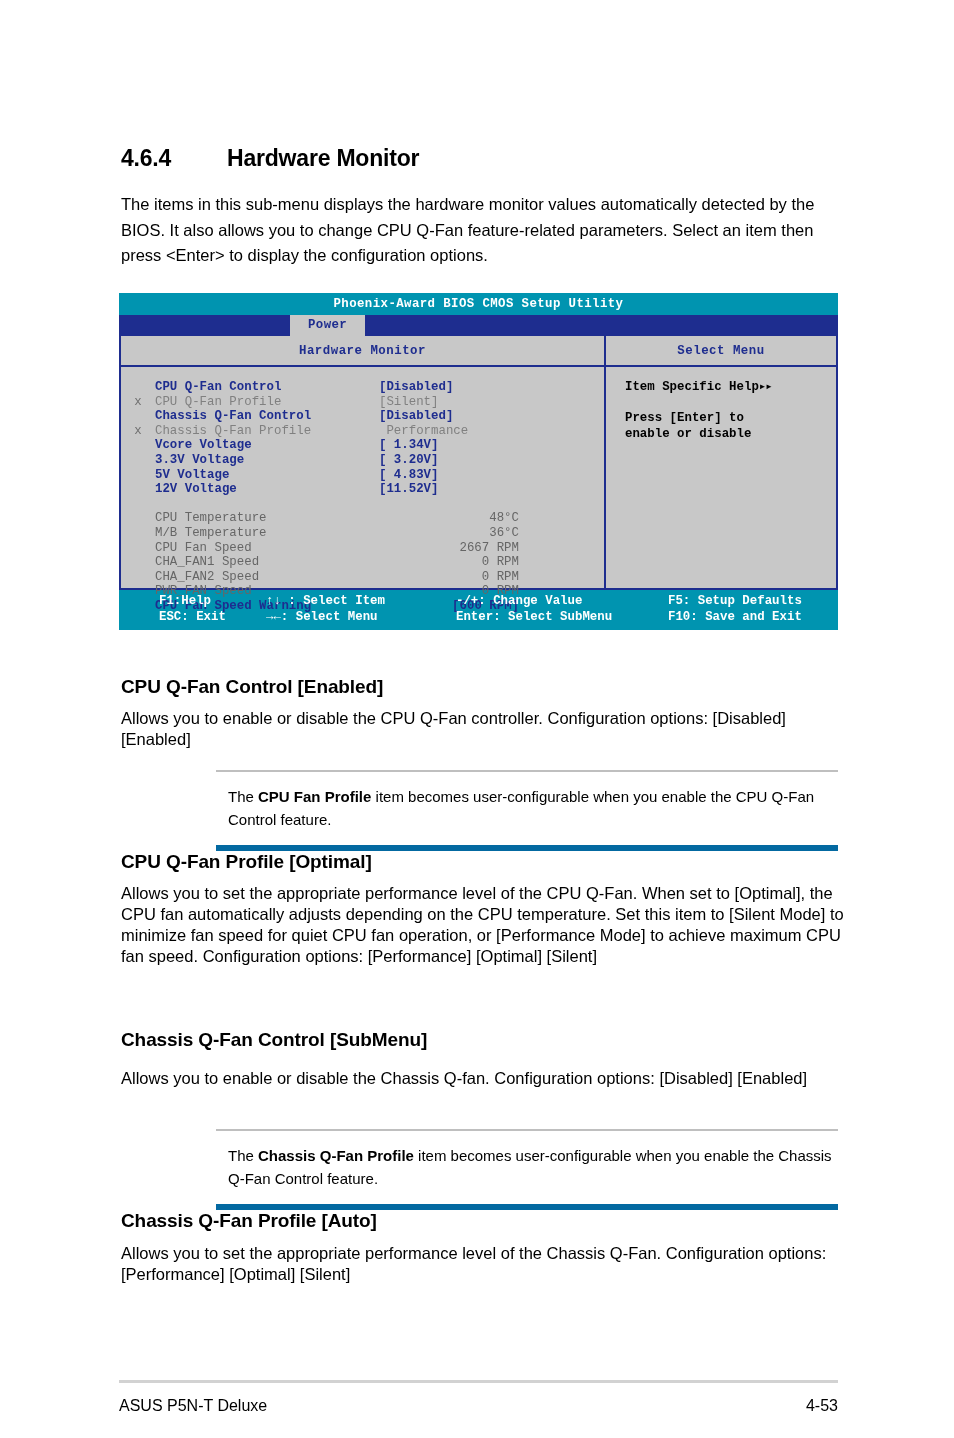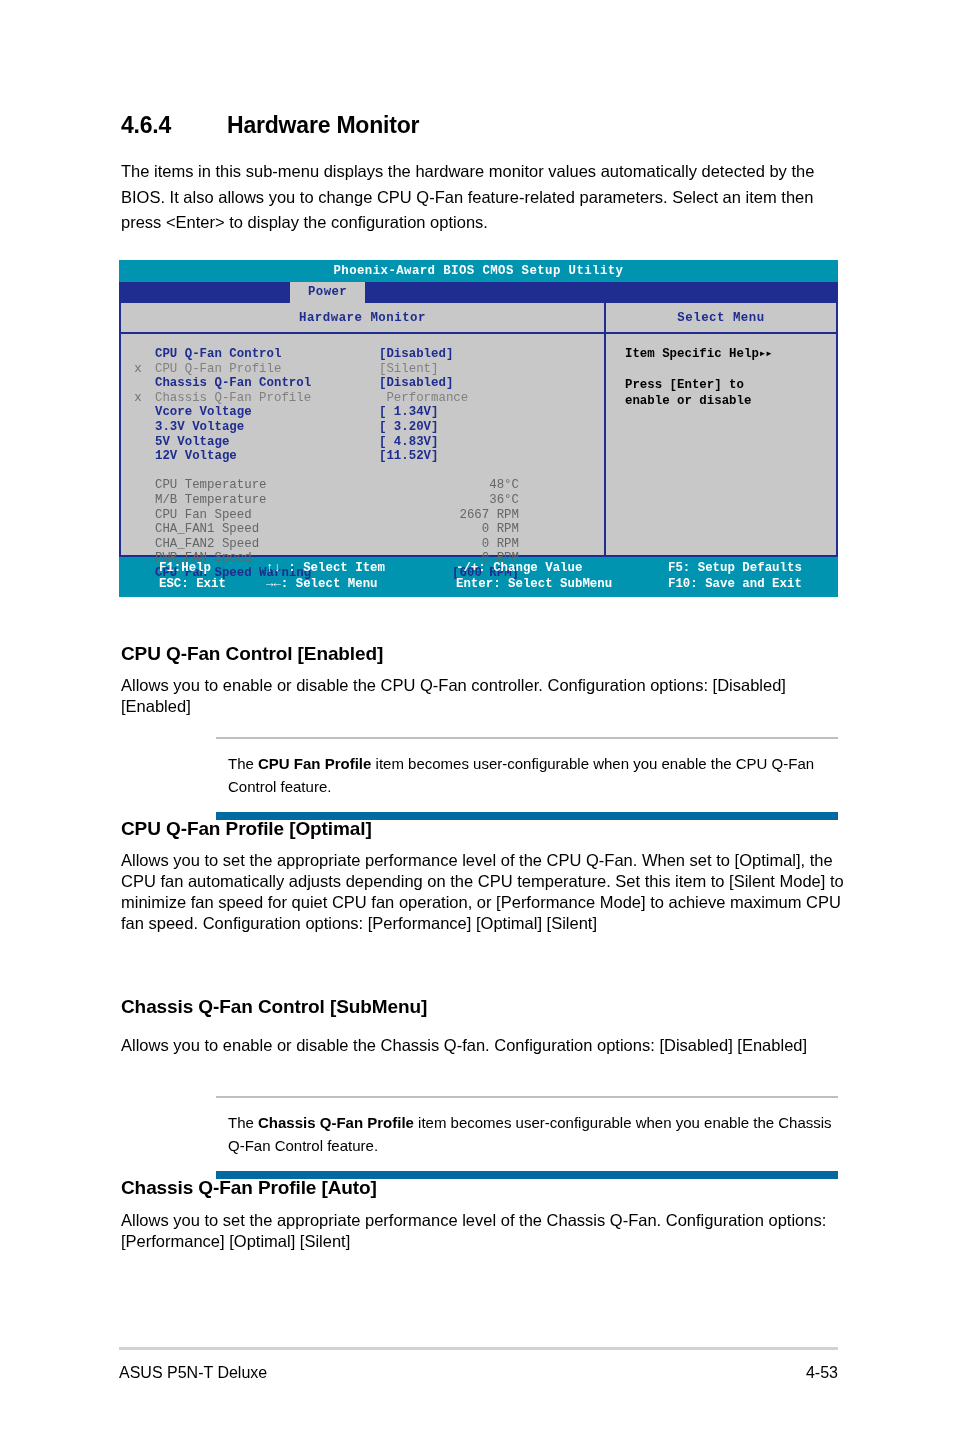--- a/index.html
+++ b/index.html
@@ -12,20 +12,21 @@
     height: 1438px;
     position: relative;
     font-family: "Liberation Sans", sans-serif;
     color: #000000;
     overflow: hidden;
   }
 
   .page {
     position: absolute;
     inset: 0;
+    margin-top: 33px;
   }
 
   
   .sec-head {
     position: absolute;
     left: 121px;
     top: 112px;
     width: 720px;
     display: flex;
     align-items: baseline;
@@ -186,21 +187,21 @@
     line-height: 21px;
   }
 
   
   .note {
     position: absolute;
     left: 216px;
     width: 622px;
     box-sizing: border-box;
     border-top: 2px solid #bfbfbf;
-    border-bottom: 8px solid #0369a1;
+    border-bottom: 6px solid #0369a1;
     padding: 13px 0 14px 12px;
     font-size: 15px;
     line-height: 23px;
   }
   .note b { font-weight: bold; }
 
   
   .foot-rule {
     position: absolute;
     left: 119px;

